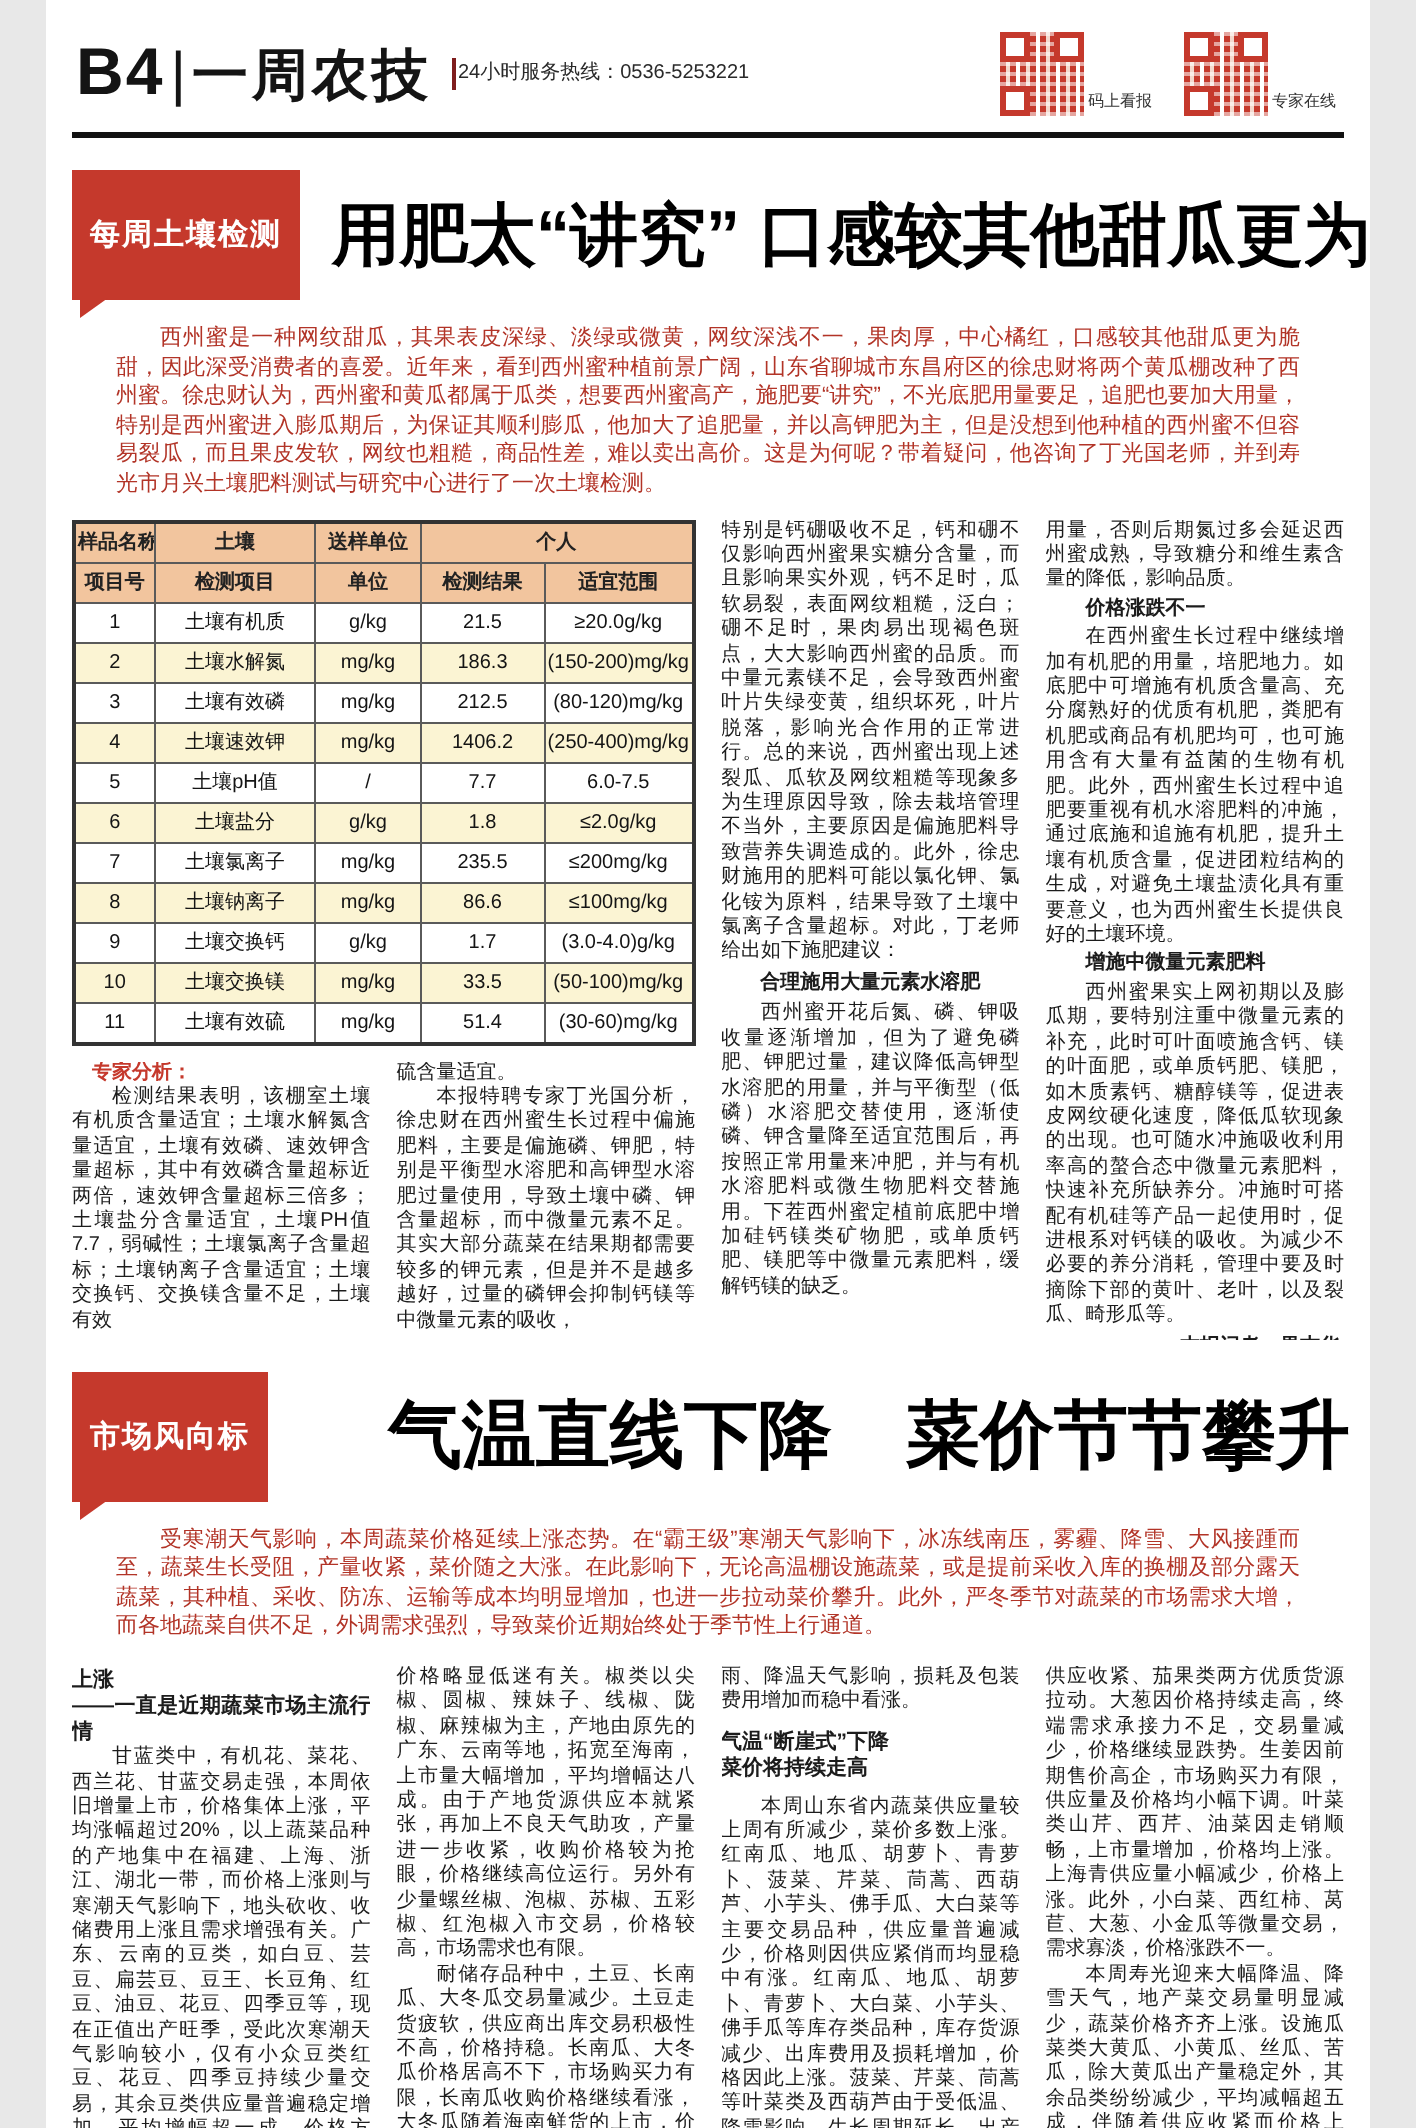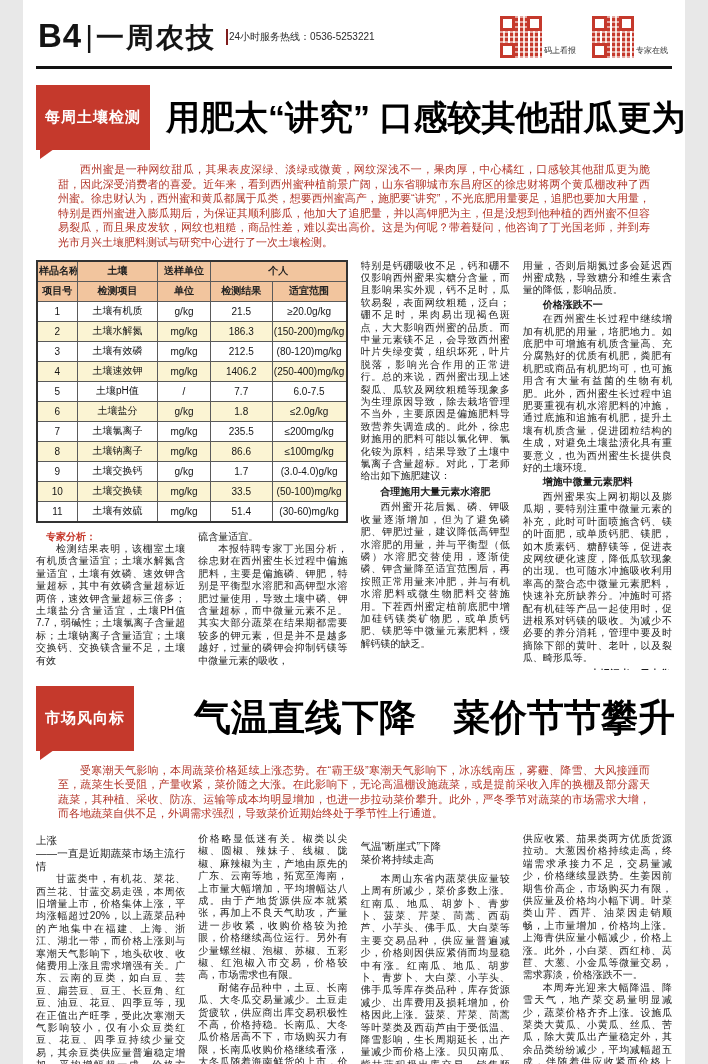--- a/index.html
+++ b/index.html
@@ -47,21 +47,21 @@
   .soil tbody tr:nth-child(even) td{background:#fbf4d3}
   .analysis{display:grid;grid-template-columns:1fr 1fr;column-gap:13px;margin-top:8px;
             flex:1;overflow:hidden}
   
   .fl{margin:0;font-size:10px;line-height:12.4px;text-align:justify;color:#1c1c1c}
   .fl.p{text-indent:2em}
   .fl.pf{text-indent:0}
   .fl.lab{color:#c5392c;font-weight:700;text-indent:1em}
   .fl.sub{font-weight:700;text-indent:2em;margin:2px 0}
   .fl.subc{font-weight:700;text-align:center;text-indent:0;margin:3px 0}
-  .fl.hd{font-weight:400;text-indent:0;font-size:10.5px;margin:1px 0}
+  .fl.hd{font-weight:700;text-indent:0;font-size:10.5px;margin:1px 0}
   .fl.by{text-align:right;text-indent:0;margin-top:3px;padding-right:2px;font-weight:700}
   .fl.gap{margin-top:7px}
   .art2{margin-top:8px}
   .art2-body{display:grid;grid-template-columns:repeat(4,1fr);column-gap:13px;
              height:330px;overflow:hidden;margin-top:8px}
 </style>
 </head>
 <body>
 
 <div class="page">
@@ -246,20 +246,21 @@
       <div class="colflow">
           <p class="fl hd">上涨</p>
           <p class="fl hd">——一直是近期蔬菜市场主流行情</p>
           <p class="fl p">甘蓝类中，有机花、菜花、西兰花、甘蓝交易走强，本周依旧增量上市，价格集体上涨，平均涨幅超过20%，以上蔬菜品种的产地集中在福建、上海、浙江、湖北一带，而价格上涨则与寒潮天气影响下，地头砍收、收储费用上涨且需求增强有关。广东、云南的豆类，如白豆、芸豆、扁芸豆、豆王、长豆角、红豆、油豆、花豆、四季豆等，现在正值出产旺季，受此次寒潮天气影响较小，仅有小众豆类红豆、花豆、四季豆持续少量交易，其余豆类供应量普遍稳定增加，平均增幅超一成。价格方面，白豆、芸豆、豆王、油豆随供求关系影响，价格小幅升降，长豆角产地货源稀缺，收购价格坚挺，带动市场批发价格上涨，扁芸豆价格反弹上浮，与前两周销货不畅、</p>
         </div>
       <div class="colflow">
           <p class="fl pf">价格略显低迷有关。椒类以尖椒、圆椒、辣妹子、线椒、陇椒、麻辣椒为主，产地由原先的广东、云南等地，拓宽至海南，上市量大幅增加，平均增幅达八成。由于产地货源供应本就紧张，再加上不良天气助攻，产量进一步收紧，收购价格较为抢眼，价格继续高位运行。另外有少量螺丝椒、泡椒、苏椒、五彩椒、红泡椒入市交易，价格较高，市场需求也有限。</p>
           <p class="fl p">耐储存品种中，土豆、长南瓜、大冬瓜交易量减少。土豆走货疲软，供应商出库交易积极性不高，价格持稳。长南瓜、大冬瓜价格居高不下，市场购买力有限，长南瓜收购价格继续看涨，大冬瓜随着海南鲜货的上市，价格被拉动而上涨。另有少量海南红南瓜、绿南瓜进场交易，需求平淡。云南西葫芦由于产区降雨，生长速度减慢，供应量萎缩，导致价格大涨36%。湖北大白菜进场量小幅减少，价格上涨，主因是不良天气导致蔬菜生长、运输受限。四川白萝卜交易稳定，量、价平稳浮动。云南油麦菜、上海青、娃娃菜、生菜、生菜球等叶菜类供应量以增加为主，价格因受阴</p>
         </div>
       <div class="colflow">
+          <p class="fl pf">雨、降温天气影响，损耗及包装费用增加而稳中看涨。</p>
           <p class="fl hd gap">气温“断崖式”下降</p>
           <p class="fl hd">菜价将持续走高</p>
           <p class="fl p gap">本周山东省内蔬菜供应量较上周有所减少，菜价多数上涨。红南瓜、地瓜、胡萝卜、青萝卜、菠菜、芹菜、茼蒿、西葫芦、小芋头、佛手瓜、大白菜等主要交易品种，供应量普遍减少，价格则因供应紧俏而均显稳中有涨。红南瓜、地瓜、胡萝卜、青萝卜、大白菜、小芋头、佛手瓜等库存类品种，库存货源减少、出库费用及损耗增加，价格因此上涨。菠菜、芹菜、茼蒿等叶菜类及西葫芦由于受低温、降雪影响，生长周期延长，出产量减少而价格上涨。贝贝南瓜、紫甘蓝积极出库交易，销售顺畅，交易量增加。贝贝南瓜、紫甘蓝，价格均上涨，主要是出库费用上浮所致。尖椒、圆椒、线椒、长茄、圆茄、小冬瓜等设施菜因降温降雪等不良天气，供应量均减少，尤以小冬瓜减幅突出，价格齐齐上涨，主因是</p>
         </div>
       <div class="colflow">
           <p class="fl pf">供应收紧、茄果类两方优质货源拉动。大葱因价格持续走高，终端需求承接力不足，交易量减少，价格继续显跌势。生姜因前期售价高企，市场购买力有限，供应量及价格均小幅下调。叶菜类山芹、西芹、油菜因走销顺畅，上市量增加，价格均上涨。上海青供应量小幅减少，价格上涨。此外，小白菜、西红柿、莴苣、大葱、小金瓜等微量交易，需求寡淡，价格涨跌不一。</p>
           <p class="fl p">本周寿光迎来大幅降温、降雪天气，地产菜交易量明显减少，蔬菜价格齐齐上涨。设施瓜菜类大黄瓜、小黄瓜、丝瓜、苦瓜，除大黄瓜出产量稳定外，其余品类纷纷减少，平均减幅超五成，伴随着供应收紧而价格上浮。有机花、甘蓝、该棚室土壤有机质含量适宜，供应量也一律减少，价格上涨。</p>
           <p class="fl p">本周，两股冷空气无缝衔接，分别影响西北、华北及中东部多数地区，气温出现“断崖式”下降，无论对蔬菜生长、采收，亦或是贩运、收储均较为不利，预计下周蔬菜价格将继续显走高态势。</p>
         </div>
     </div>

